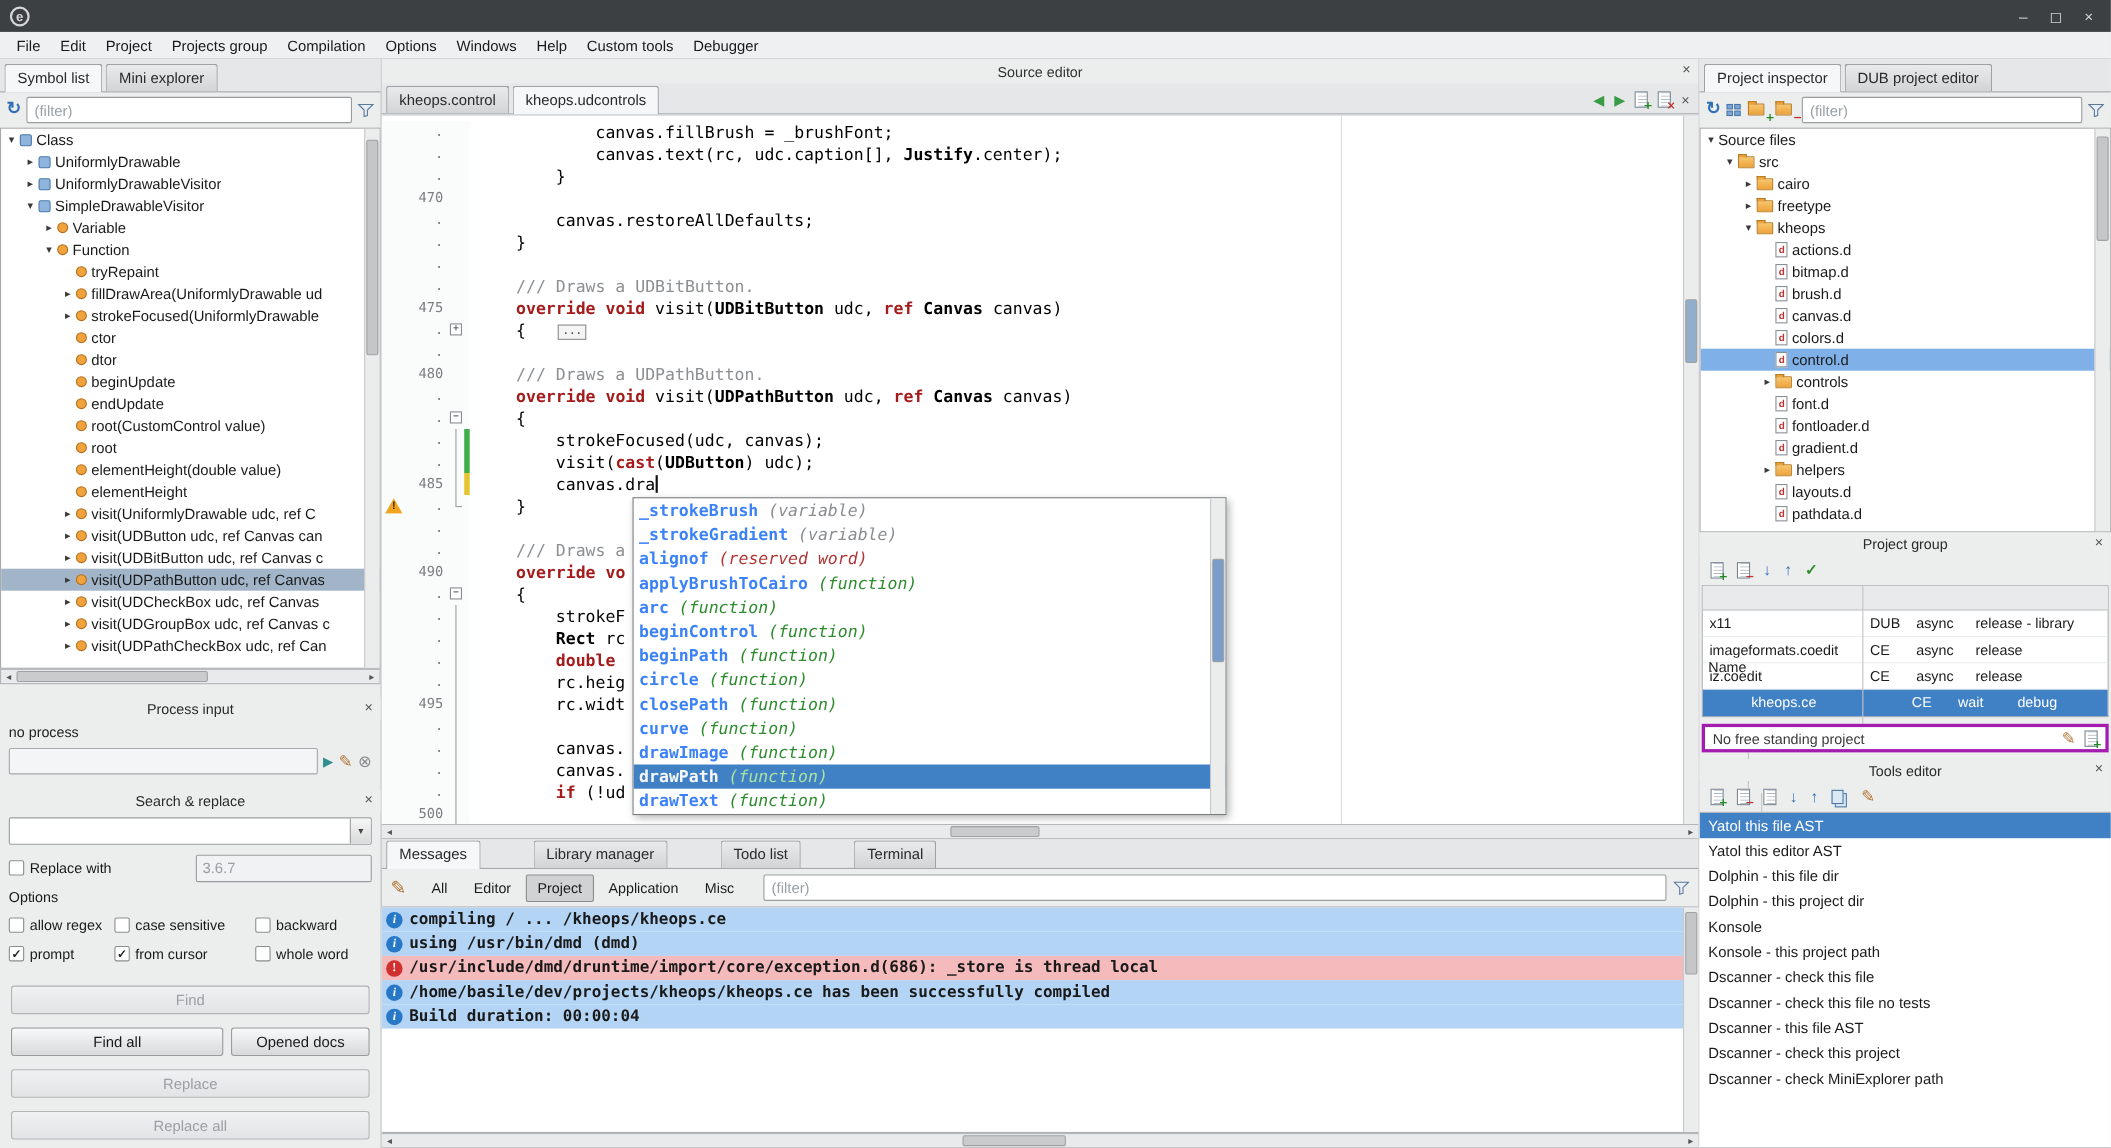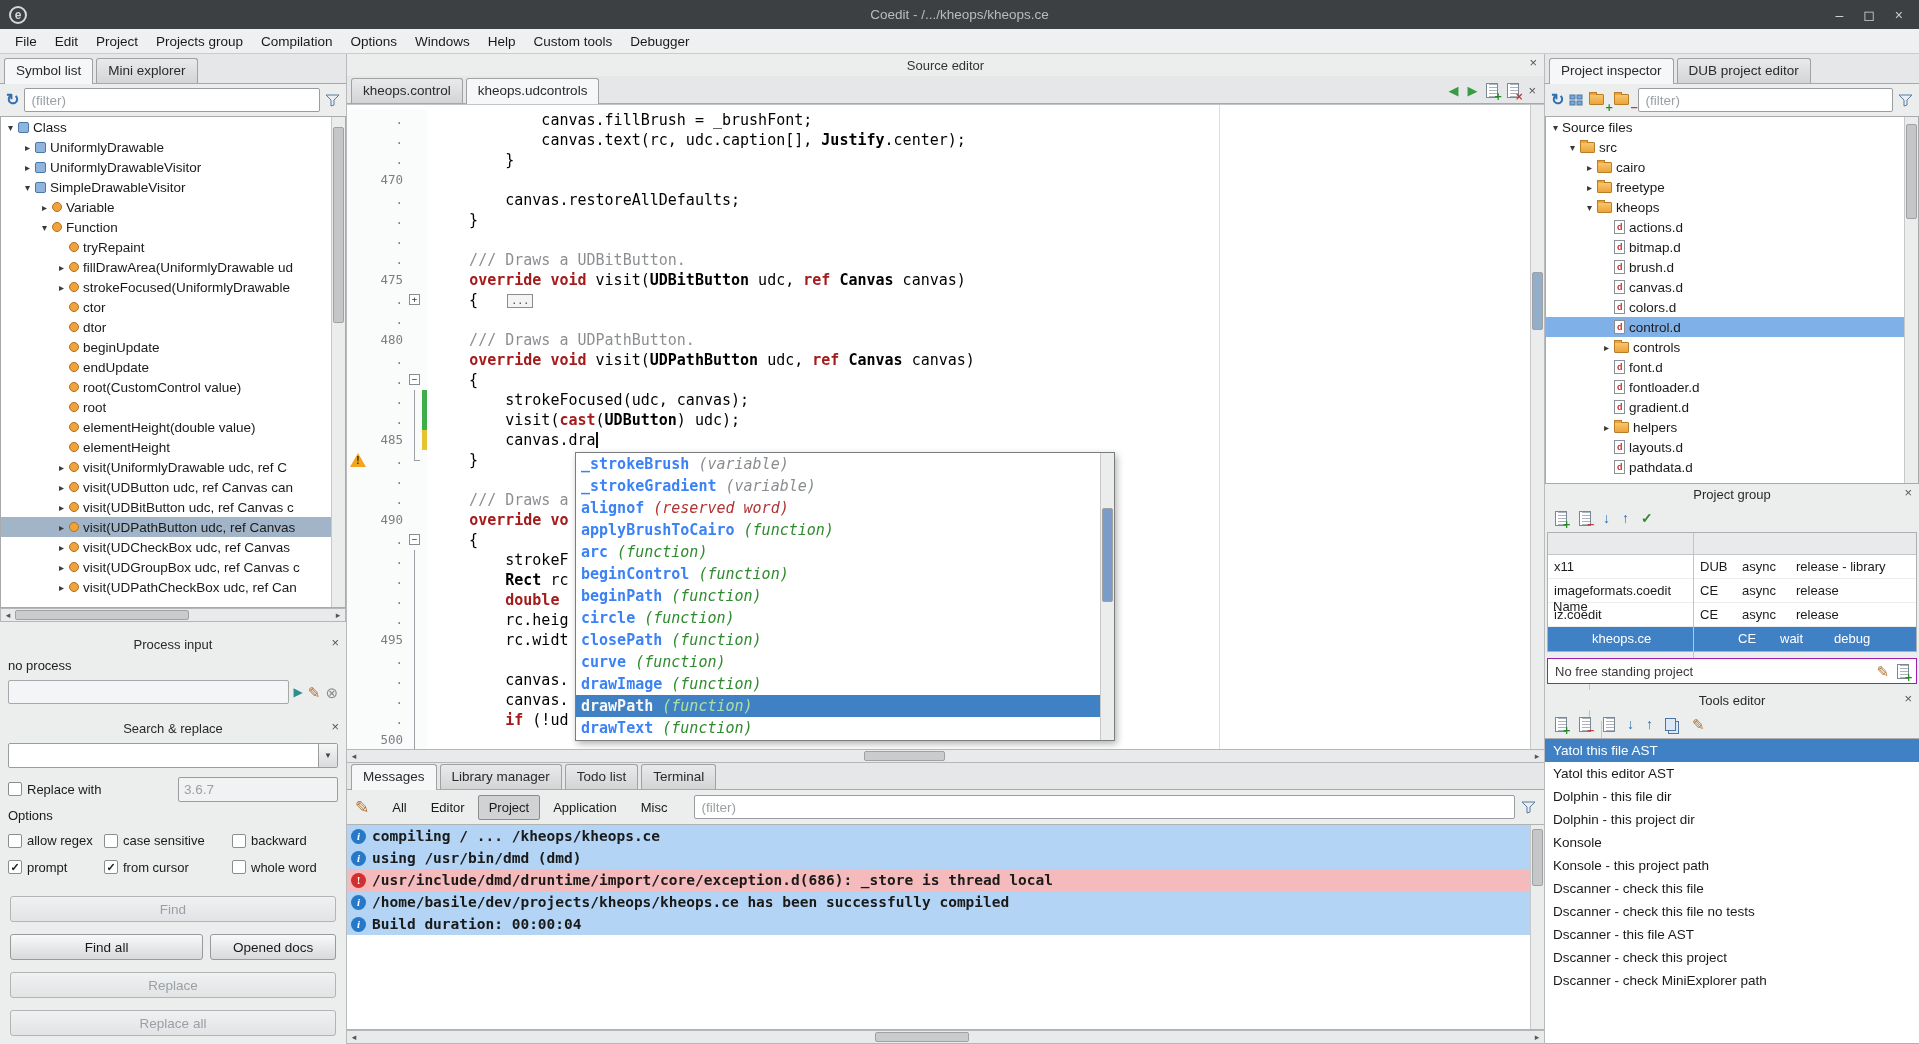--- a/index.html
+++ b/index.html
@@ -131,21 +131,21 @@
   .k-variable { color:#8a8d90; }
   .k-reserved-word { color:#b03434; }
   .k-function { color:var(--function-green,#2e8b2e); }
   .crow.sel { background:var(--accent-blue,#4080c4); }
   .crow.sel .cname { color:#f8f8f8; }
   .crow.sel .ckind { color:#a9e2a0; }
   .hscroll.wide { border-left:none; border-right:none; }
   .statusbar { height:26px; display:flex; align-items:center; background:#eceded; border-bottom:1px solid #c9cbcd; font-size:13px; color:#222; }
   .scell { padding:0 10px; border-right:1px solid #c6c8ca; height:18px; display:flex; align-items:center; white-space:nowrap; }
   .scell.c0 { width:112px; } .scell.c1 { width:104px; } .scell.c2 { width:98px; } .scell.path { border-right:none; flex:1; overflow:hidden; }
-  .msgtabs { height:27px; }
+  .msgtabs { height:27px;gap:45px; }
   .msgtoolbar { height:34px; display:flex; align-items:center; gap:6px; padding:0 8px; }
   .chips { display:flex; gap:2px; margin-left:6px; }
   .chip { padding:4px 10px; font-size:13px; border:1px solid transparent; border-radius:2px; }
   .chip.active { border:1px solid #8a8d90; background:#d0d2d4; }
   .msgfilter { margin-left:10px; }
   .msglist { flex:1; position:relative; background:#fff; border:1px solid #b0b2b4; border-left:none; border-right:none; overflow:hidden; }
   .mrow { height:22px; display:flex; align-items:center; gap:6px; padding-left:4px; font-family:"DejaVu Sans Mono",monospace; font-size:14.5px; font-weight:bold; white-space:nowrap; }
   .mrow.info { background:var(--info-row,#b3d4f4); }
   .mrow.error { background:var(--error-row,#f4babc); }
   .micon { width:15px; height:15px; border-radius:50%; color:#fff; font:bold italic 11px/15px "Liberation Serif",serif; text-align:center; flex:0 0 15px; }
@@ -156,34 +156,33 @@
   .right { width:374px; display:flex; flex-direction:column; background:#eceded; }
   .righttree { height:368px; }
   .gridicon, .funnel { display:inline-flex; }
   .pgtable { margin:0 2px; border:1px solid #aeb0b2; background:#fff; font-size:13px; }
   .pgh { display:flex; background:#e9eaeb; border-bottom:1px solid #c2c4c6; height:22px; align-items:stretch;flex-direction:column; }
   .pgh span { padding:0 5px; border-right:1px solid #c2c4c6; display:flex; align-items:center; }
   .c0 { width:146px; flex:0 0 146px; } .c1 { width:42px; flex:0 0 42px; } .c2 { width:54px; flex:0 0 54px; } .c3 { flex:1; border-right:none!important; }
   .pgr { display:flex; height:24px; align-items:center; border-bottom:1px solid #eceded; }
   .pgr span { padding:0 6px; overflow:hidden; white-space:nowrap; }
   .pgr.sel { background:var(--accent-blue,#4080c4); color:#fff; border-bottom-color:var(--accent-blue,#4080c4);padding-left:38px; }
-  .freestanding { margin:6px 2px; height:26px; border:1px solid #a21caf; background:#fff; display:flex; align-items:center; padding:0 7px; font-size:13px; color:#3a3a3a; gap:8px; }
+  .freestanding { margin:6px 2px; height:26px; border:3px solid #a21caf; background:#fff; display:flex; align-items:center; padding:0 7px; font-size:13px; color:#3a3a3a; gap:8px; }
   .freestanding .txt { flex:1; }
   .toolslist { flex:1; background:#fff; border:1px solid #aeb0b2; border-left:none; border-right:none; overflow:hidden; }
   .tool { height:23px; line-height:23px; padding-left:8px; font-size:13.5px; white-space:nowrap; overflow:hidden; }
   .tool.sel { background:var(--accent-blue,#4080c4); color:#fff; }
 </style>
 </head>
 <body>
 
 <div class="app">
 
   <header class="titlebar">
     <div class="logo">e</div>
-    <div class="wtitle">Coedit - /.../kheops/kheops.ce</div>
     <div class="wincontrols">
       <span>–</span>
       <span>◻</span>
       <span>×</span>
     </div>
   </header>
 
   <nav class="menubar" id="menubar">
       <span class="menuitem">File</span>
       <span class="menuitem">Edit</span>

